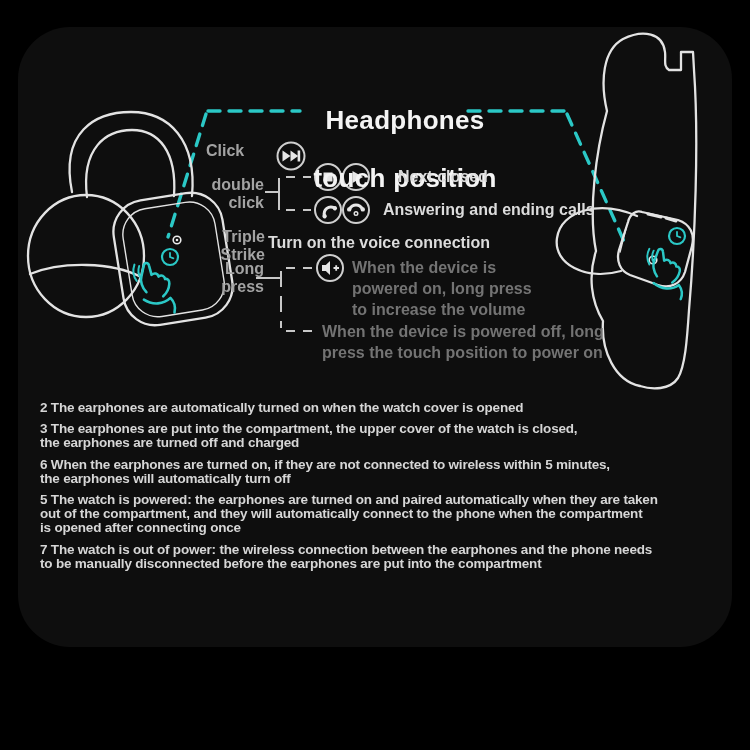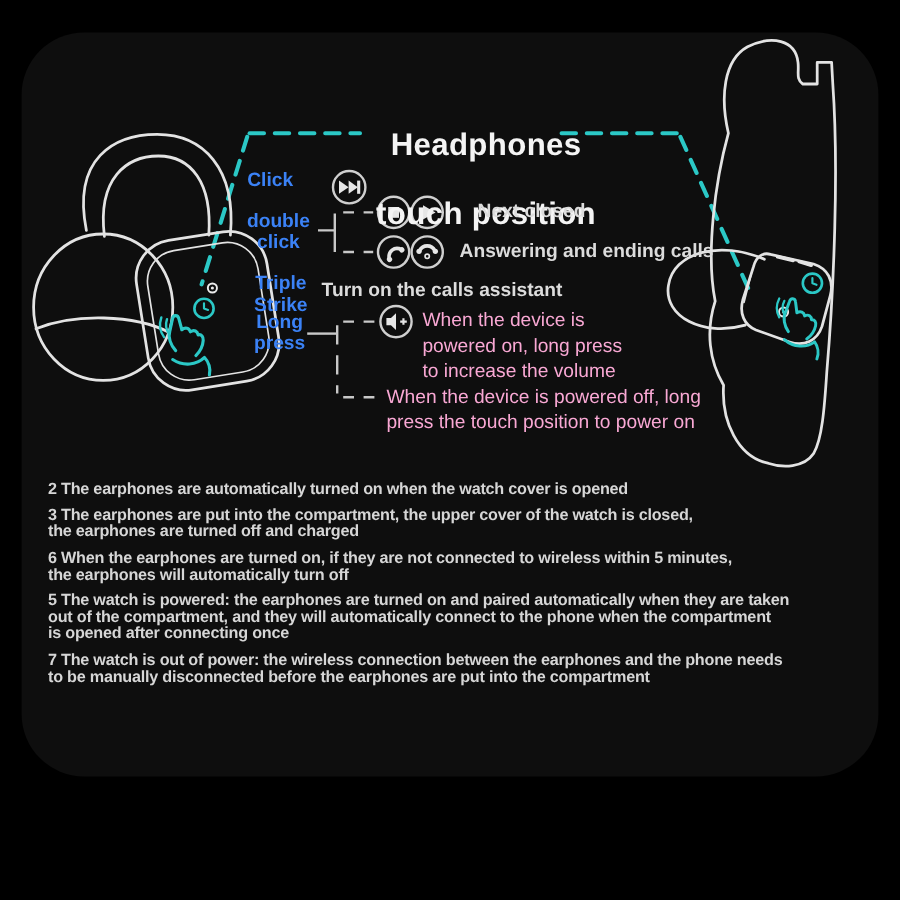--- a/index.html
+++ b/index.html
@@ -3,24 +3,24 @@
 <meta charset="utf-8">
 <style>
   html,body{margin:0;padding:0;background:#000;}
   #stage{position:relative;width:750px;height:750px;background:#000;overflow:hidden;
          font-family:"Liberation Sans",sans-serif;}
   .card{position:absolute;left:18px;top:27px;width:714px;height:620px;
         background:#0e0e0e;border-radius:52px;}
   .abs{position:absolute;}
   .title{width:380px;text-align:center;font-size:26px;font-weight:700;color:#f4f4f4;
          line-height:29px;letter-spacing:.3px;white-space:pre;z-index:3;}
-  .g-label{font-size:16px;font-weight:700;color:#3b82f6;line-height:18px;
-           text-align:center;white-space:pre;z-index:3;}
+  .g-label{font-size:16px;font-weight:700;color:#a3a3a3;line-height:18px;
+           text-align:right;white-space:pre;z-index:3;}
   .g-action{font-size:16px;font-weight:700;color:#dcdcdc;white-space:pre;z-index:3;}
-  .g-block{font-size:16px;font-weight:400;color:#f9a8d4;white-space:pre;line-height:21px;z-index:3;}
+  .g-block{font-size:16px;font-weight:700;color:#737373;white-space:pre;line-height:21px;z-index:3;}
   .note{font-size:13.5px;font-weight:700;color:#d6d6d6;line-height:14.2px;
         letter-spacing:-0.2px;white-space:pre;margin-bottom:7px;}
   svg{position:absolute;left:0;top:0;z-index:2;}
   .ring{fill:none;stroke:#cfcfcf;stroke-width:2;}
   .fillg{fill:#e6e6e6;stroke:none;}
   .sketch{fill:none;stroke:#e3e3e3;stroke-width:2.3;stroke-linecap:round;stroke-linejoin:round;}
   .teal{fill:none;stroke:#2bc8c6;stroke-linecap:round;stroke-linejoin:round;}
   .conn{fill:none;stroke:#c8c8c8;stroke-width:2;}
 </style>
 </head>
@@ -138,21 +138,21 @@
 
   <div class="abs g-label" style="left:206px;top:142px;">Click</div>
 
   <div class="abs g-label" style="left:200px;top:176px;width:64px;">double
 click</div>
   <div class="abs g-action" style="left:398px;top:168px;">Next closed</div>
   <div class="abs g-action" style="left:383px;top:201px;">Answering and ending calls</div>
 
   <div class="abs g-label" style="left:203px;top:228px;width:62px;">Triple
 Strike</div>
-  <div class="abs g-action" style="left:268px;top:234px;">Turn on the calls assistant</div>
+  <div class="abs g-action" style="left:268px;top:234px;">Turn on the voice connection</div>
 
   <div class="abs g-label" style="left:202px;top:260px;width:62px;">Long
 press</div>
   <div class="abs g-block" style="left:352px;top:257px;">When the device is
 powered on, long press
 to increase the volume</div>
   <div class="abs g-block" style="left:322px;top:321px;">When the device is powered off, long
 press the touch position to power on</div>
 
   <div class="abs" style="left:40px;top:401px;width:690px;">

